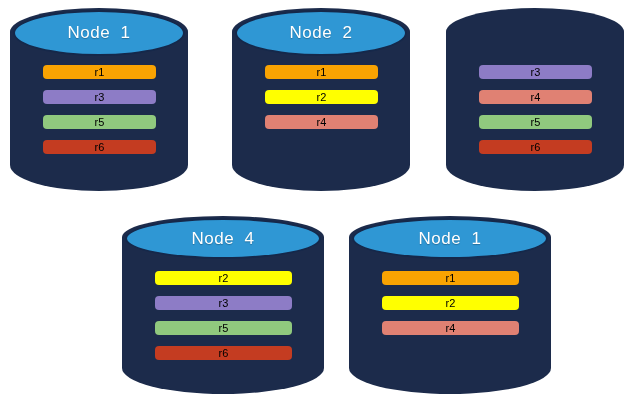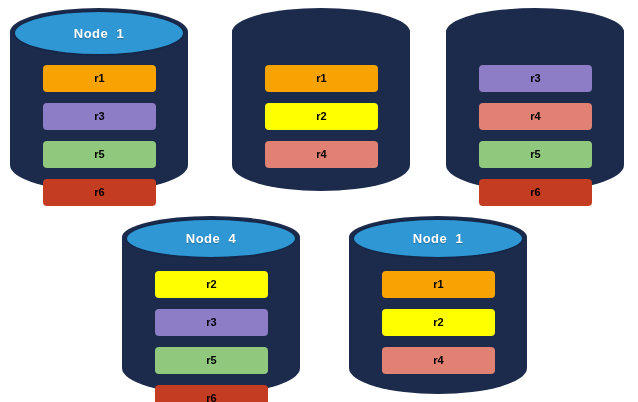--- a/index.html
+++ b/index.html
@@ -6,21 +6,21 @@
   .canvas {
     position: relative;
     width: 638px;
     height: 402px;
     background: var(--page-bg, #ffffff);
     overflow: hidden;
     font-family: "Liberation Sans", sans-serif;
   }
   .node { position: absolute; width: 178px; }
   .row1 { top: 8px;   height: 183px; }
-  .row2 { top: 216px; height: 178px; }
+  .row2 { top: 216px; height: 178px; padding-left: 24px; }
   .pos1 { left: 10px; }
   .pos2 { left: 232px; }
   .pos3 { left: 446px; }
   .pos4 { left: 122px; }
   .pos5 { left: 349px; }
 
   
   .cyl-back {
     position: absolute; left: 0; right: 0; top: 0; height: 48px;
     background: var(--cyl-body, #1C2B4B);
@@ -38,38 +38,38 @@
     border-radius: 50%;
     box-sizing: border-box;
     display: flex; align-items: center; justify-content: center;
   }
   .row2 .cyl-back { height: 42px; }
   .row2 .cyl-body { top: 21px; }
   .row2 .cyl-top  { height: 41px; }
 
   .node-title {
     color: #ffffff;
-    font-weight: bold;
-    font-size: 13px;
+    font-weight: normal;
+    font-size: 17px;
     letter-spacing: 0.5px;
     white-space: pre; 
     text-shadow: 0 1px 1px rgba(0,0,0,0.25);
   }
 
   .bars {
     position: absolute; left: 33px; right: 32px; top: 57px;
     display: flex; flex-direction: column; gap: 11px;
   }
   .row2 .bars { top: 55px; }
   .bar {
-    height: 27px;
+    height: 14px;
     border-radius: 4px;
     display: flex; align-items: center; justify-content: center;
     font-size: 11px;
-    font-weight: bold;
+    font-weight: normal;
     color: #000000;
     line-height: 13px;
   }
 </style>
 </head>
 <body>
 
 <div class="canvas">
 
   <div class="node row1 pos1">
@@ -82,20 +82,23 @@
         <div class="bar" style="background: rgb(249, 163, 2);">r1</div>
         <div class="bar" style="background: rgb(141, 124, 198);">r3</div>
         <div class="bar" style="background: rgb(144, 201, 126);">r5</div>
         <div class="bar" style="background: rgb(196, 60, 33);">r6</div>
       </div>
   </div>
 
   <div class="node row1 pos2">
     <div class="cyl-back"></div>
     <div class="cyl-body"></div>
+    <div class="cyl-top">
+      <span class="node-title">Node  2</span>
+    </div>
     <div class="bars">
         <div class="bar" style="background: rgb(249, 163, 2);">r1</div>
         <div class="bar" style="background: rgb(255, 255, 0);">r2</div>
         <div class="bar" style="background: rgb(224, 129, 115);">r4</div>
       </div>
   </div>
 
   <div class="node row1 pos3">
     <div class="cyl-back"></div>
     <div class="cyl-body"></div>

